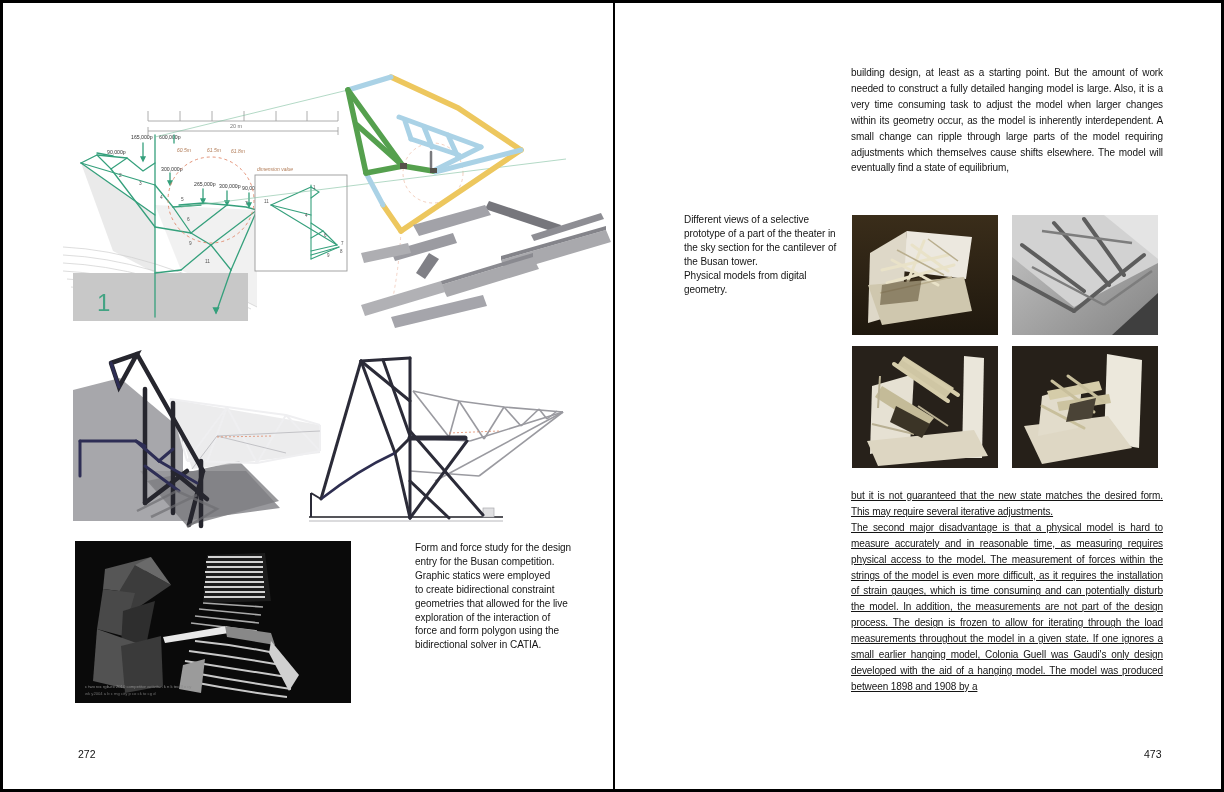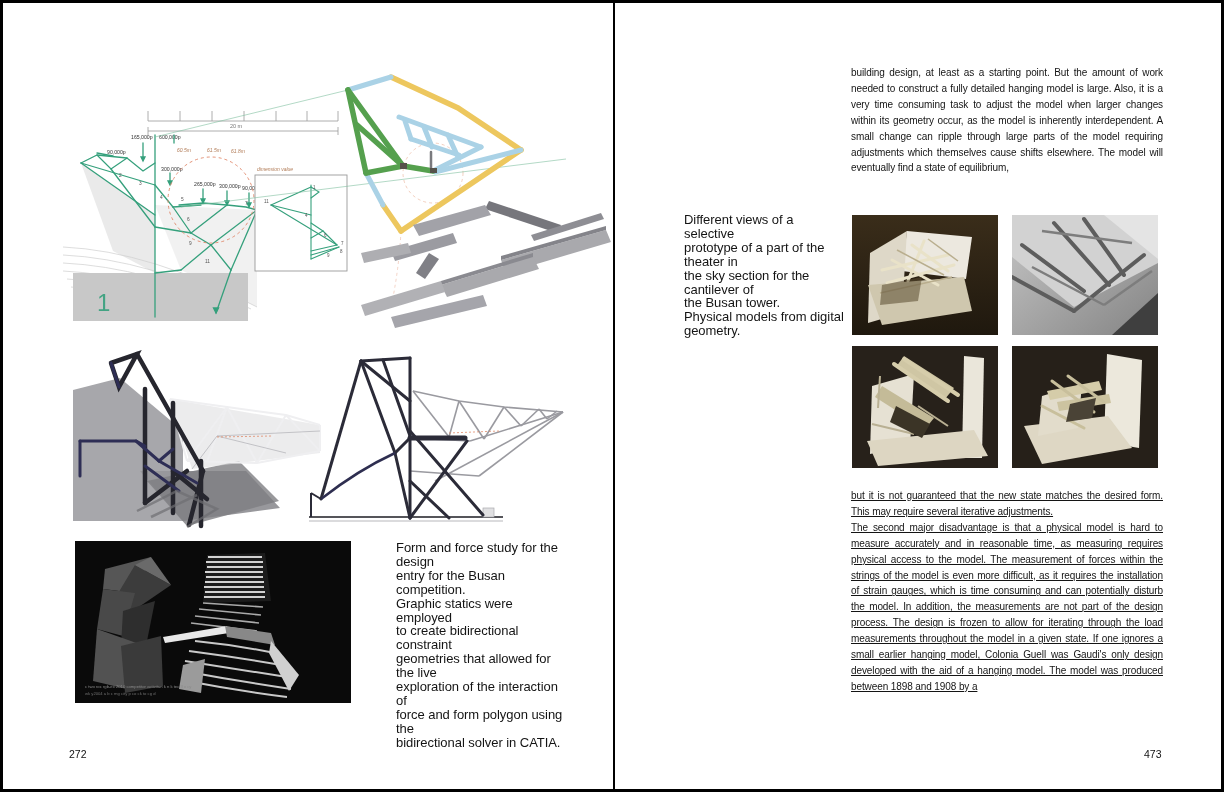--- a/index.html
+++ b/index.html
@@ -8,21 +8,21 @@
     box-sizing:border-box;border:3px solid #000;overflow:hidden;
     font-family:"Liberation Sans",sans-serif;color:#111;
   }
   .gutter{position:absolute;left:610px;top:0;bottom:0;width:2px;background:#000;}
   .abs{position:absolute;}
   .bodytext{
     font-size:10px;line-height:15.9px;text-align:justify;
     white-space:pre-line;letter-spacing:-0.1px;color:#141414;
   }
   .caption{
-    font-size:13px;line-height:13.9px;white-space:pre-line;color:#141414;letter-spacing:-0.05px;
+    font-size:10px;line-height:13.9px;white-space:pre-line;color:#141414;letter-spacing:-0.05px;
   }
   .pagenum{font-size:10.5px;color:#111;}
   .photo{position:absolute;overflow:hidden;}
   svg text{font-family:"Liberation Sans",sans-serif;}
 </style>
 </head>
 <body>
 
 <div class="spread">
   <div class="gutter"></div>
@@ -333,30 +333,30 @@
           <path d="M112,140 Q164,150 212,156"></path>
         </g>
         <polygon points="196,100 224,134 214,150 194,112" fill="#d0d0d0"></polygon>
         <polygon points="108,124 130,118 126,152 104,148" fill="#9b9b9b"></polygon>
       </g>
       <text x="10" y="147" font-size="4.2" fill="#8a8a8a">c two roc rgb-ex 2010 competitor  activitan k n k  tec 3 x  cy</text>
       <text x="10" y="154" font-size="4.2" fill="#6f6f6f">wk y2004 a b c mg city p co ck to  cg d</text>
     </svg>
   </div>
 
-  <div class="abs caption" style="left:393px;top:538px;width:170px;">Form and force study for the design
+  <div class="abs caption" style="left:412px;top:538px;width:170px;">Form and force study for the design
 entry for the Busan competition.
 Graphic statics were employed
 to create bidirectional constraint
 geometries that allowed for the live
 exploration of the interaction of
 force and form polygon using the
 bidirectional solver in CATIA.</div>
 
-  <div class="abs pagenum" style="left:66px;top:745px;">272</div>
+  <div class="abs pagenum" style="left:75px;top:745px;">272</div>
 
   <div class="abs bodytext" style="left:848px;top:62px;width:312px;">building design, at least as a starting point. But the amount of work needed to construct a fully detailed hanging model is large. Also, it is a very time consuming task to adjust the model when larger changes within its geometry occur, as the model is inherently interdependent. A small change can ripple through large parts of the model requiring adjustments which themselves cause shifts elsewhere.  The model will eventually find a state of equilibrium,</div>
 
   <div class="abs caption" style="left:681px;top:210px;width:160px;">Different views of a selective
 prototype of a part of the theater in
 the sky section for the cantilever of
 the Busan tower.
 Physical models from digital
 geometry.</div>
 

